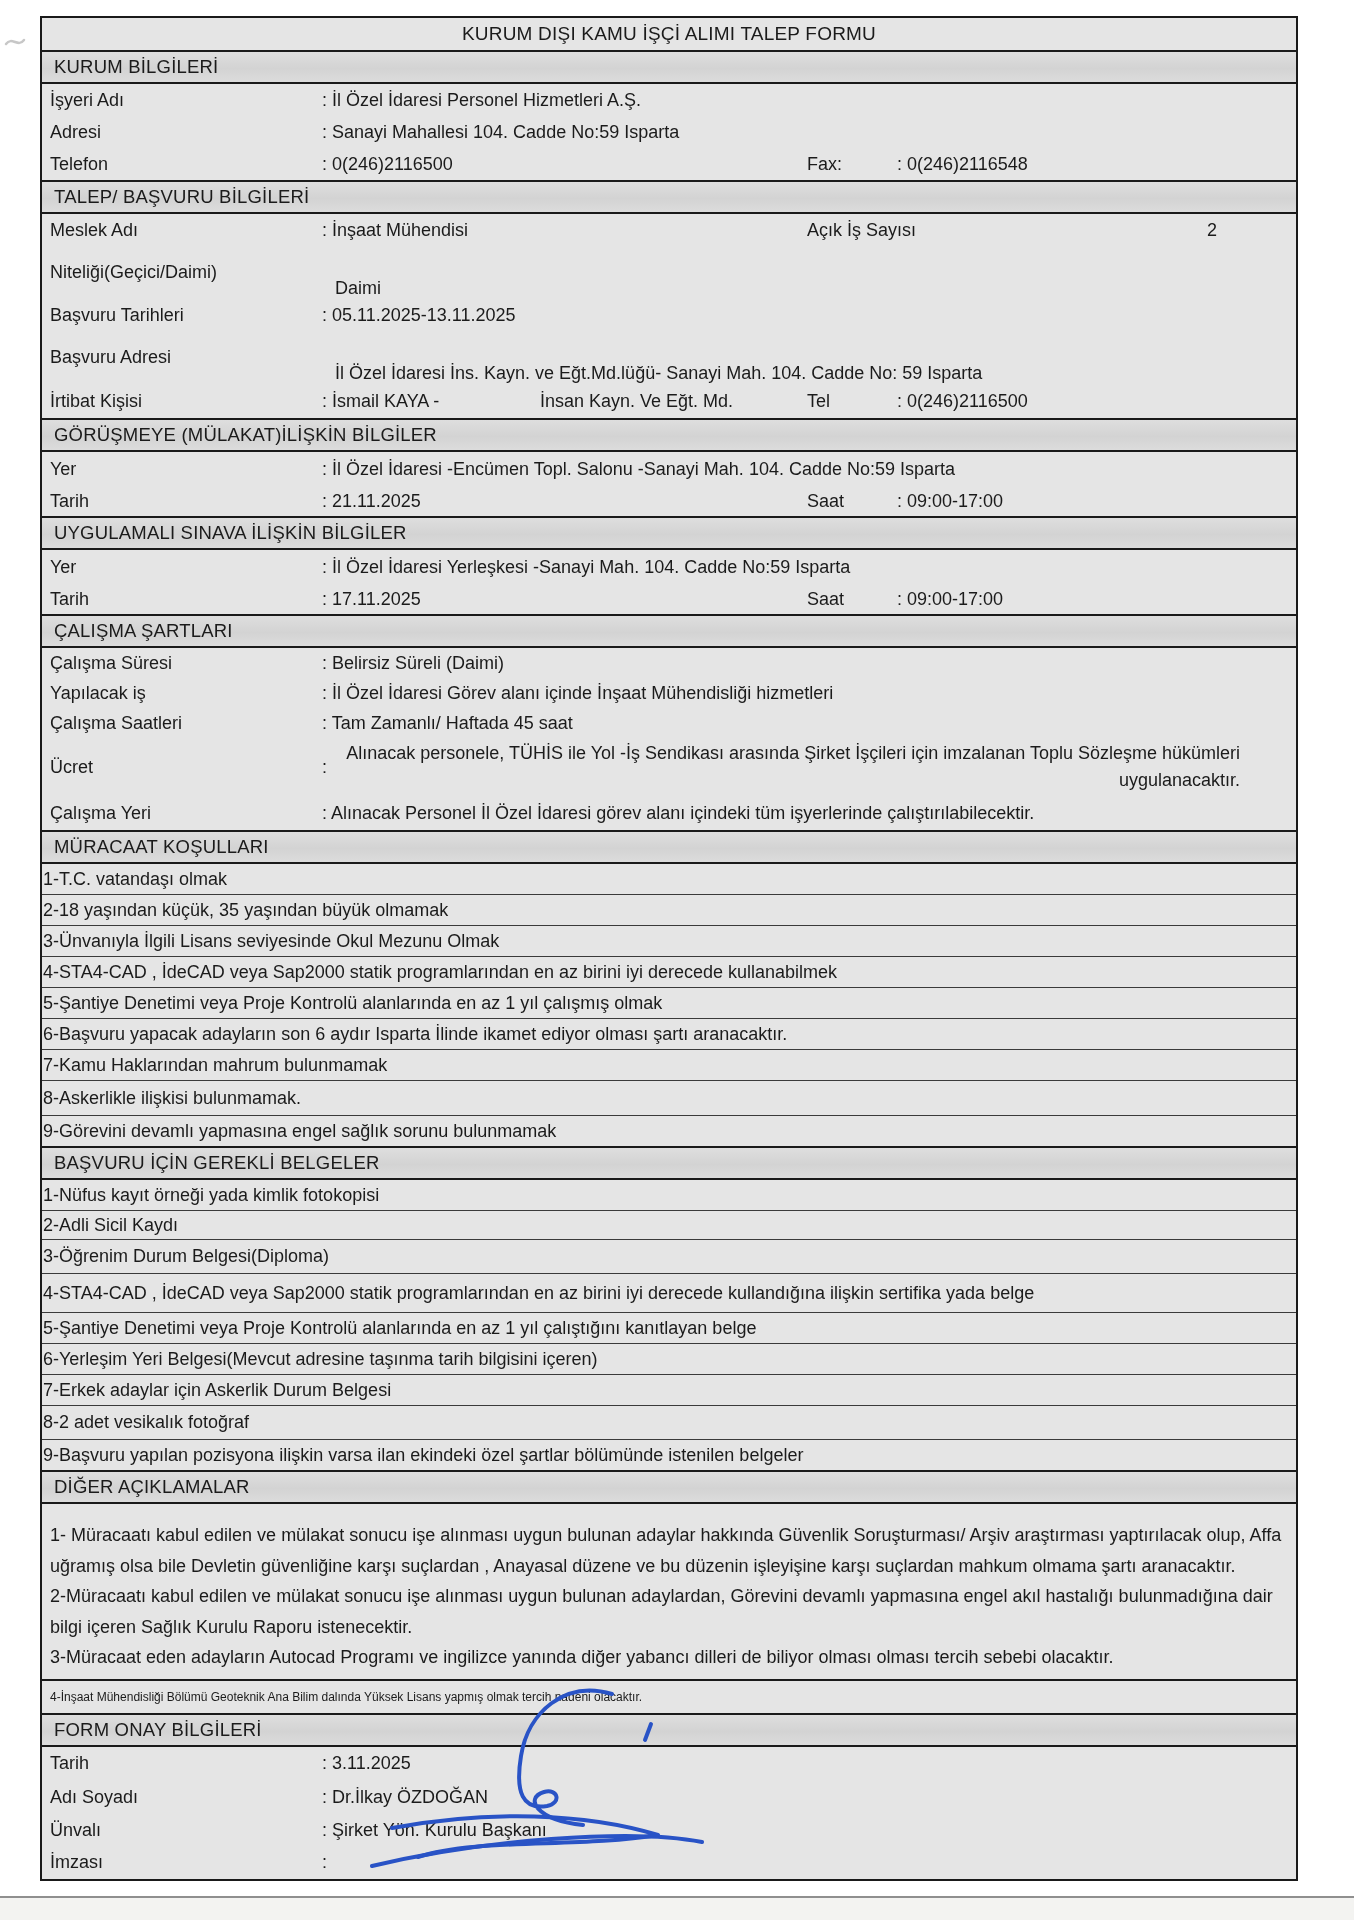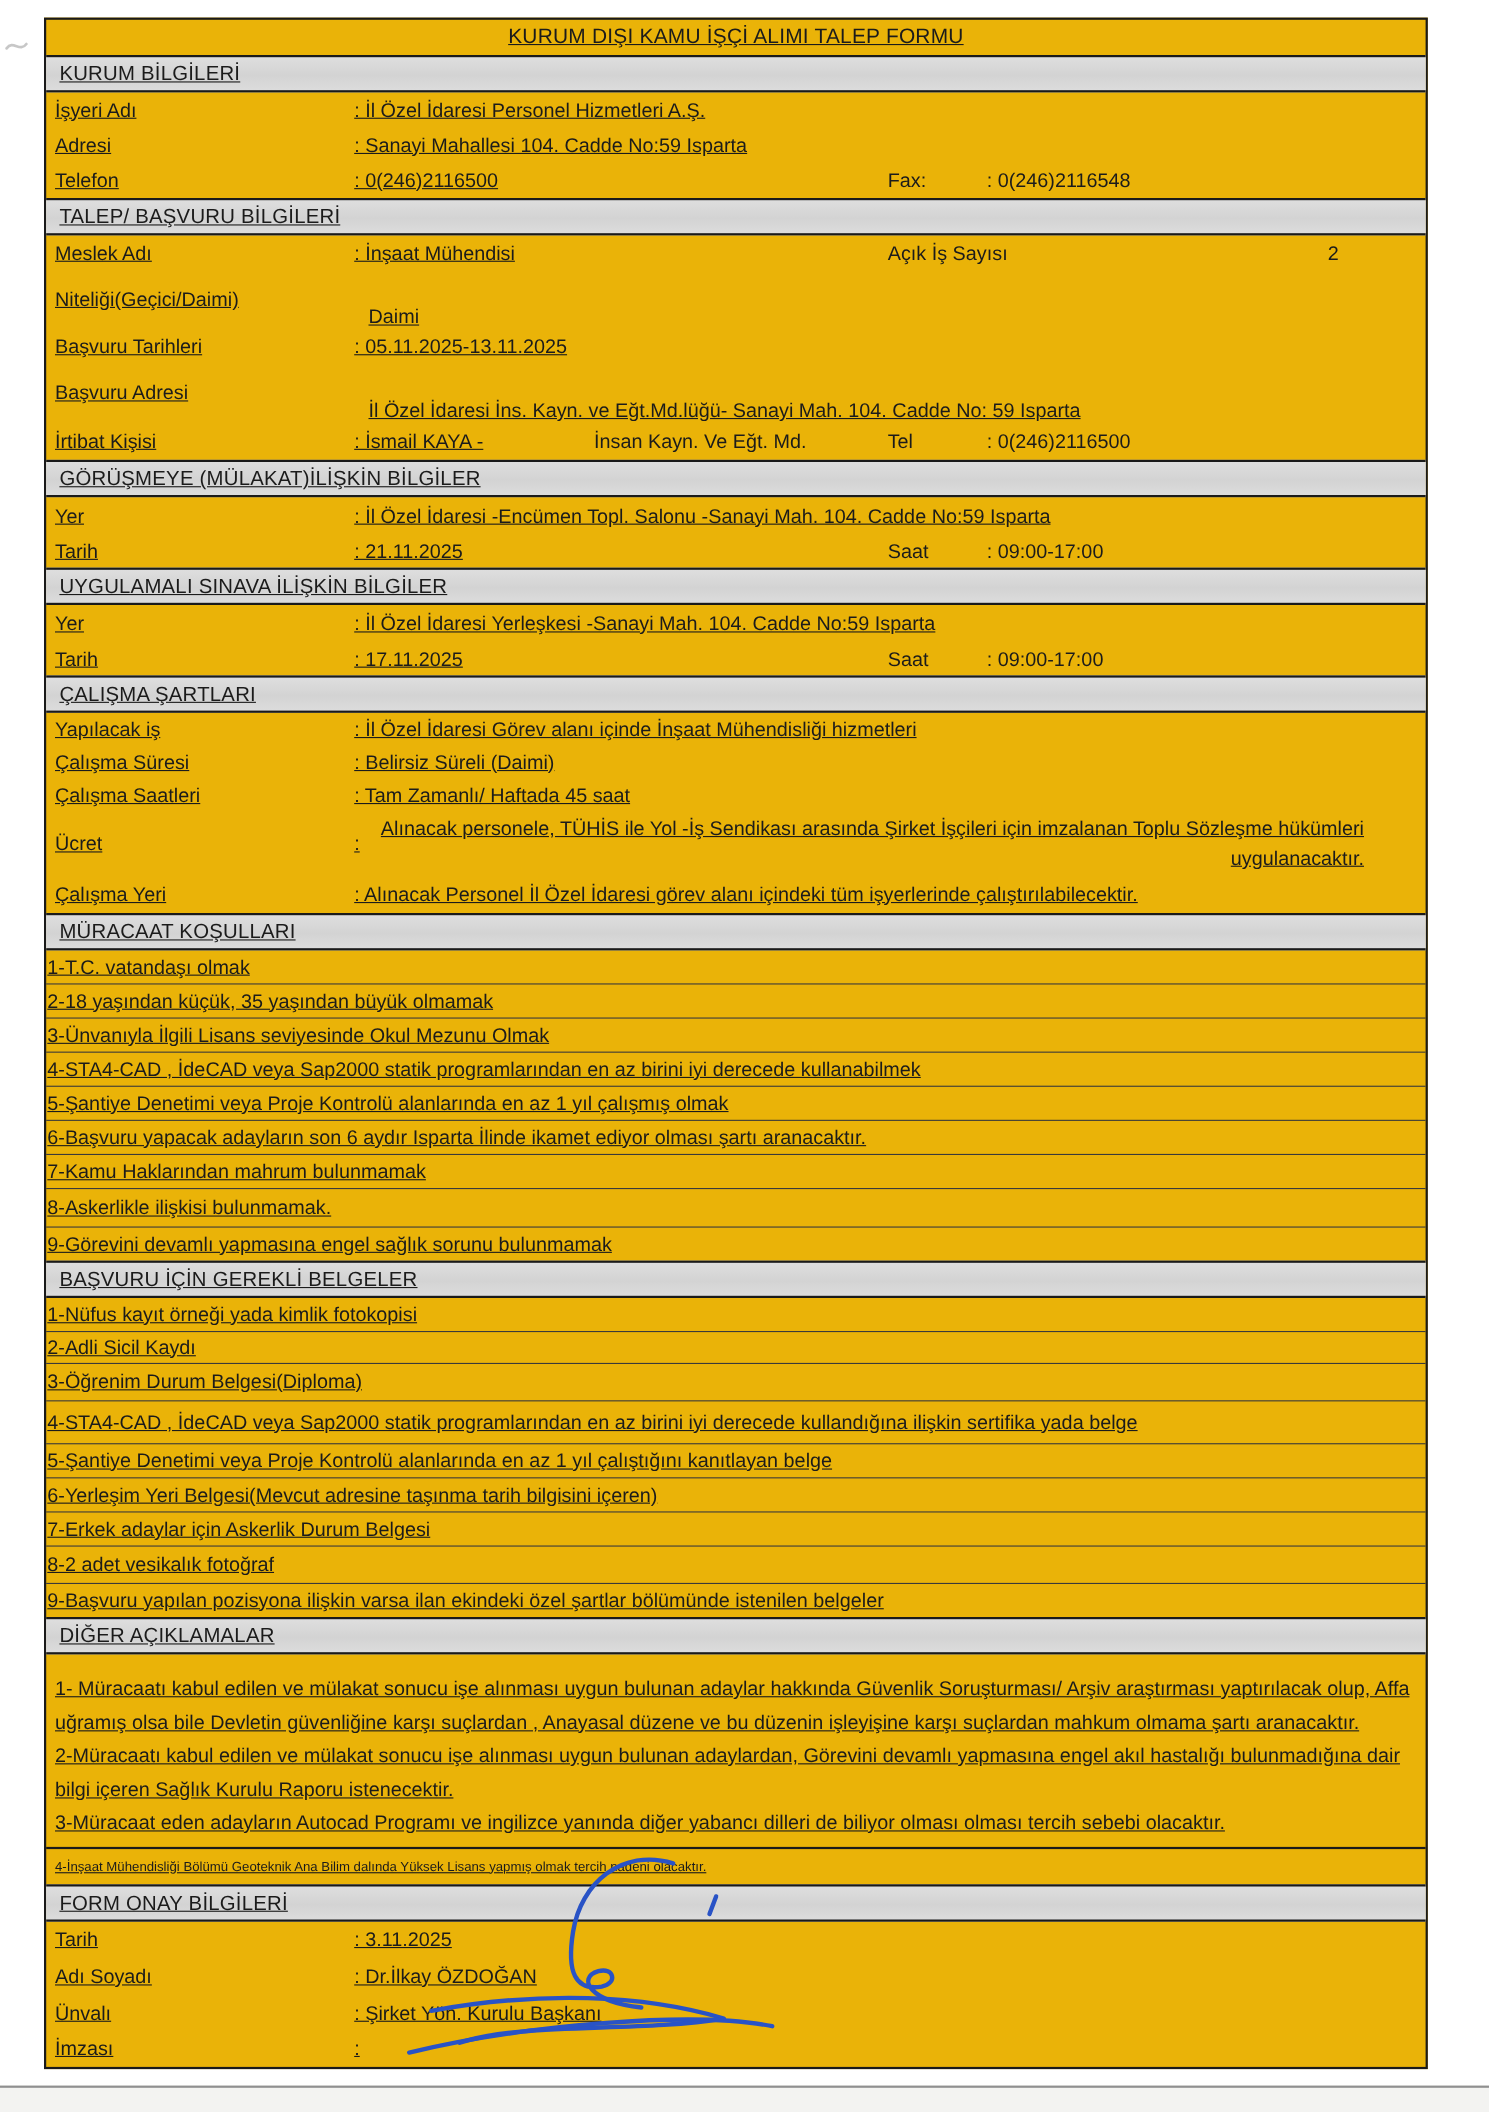--- a/index.html
+++ b/index.html
@@ -2,21 +2,21 @@
 <html><head>
 <meta charset="utf-8">
 <style>
   html,body { margin:0; padding:0; background:#ffffff; }
   .page {
     position:relative; width:1354px; height:1920px; background:#ffffff;
     font-family:"Liberation Sans", sans-serif; color:#1b1b1b; overflow:hidden;
   }
   .form {
     position:absolute; left:40px; top:16px; width:1254px;
-    border:2.5px solid #1a1a1a; background:#eab308;text-decoration:underline;
+    border:2.5px solid #1a1a1a; background:#e5e5e5;
   }
   .title-row {
     height:32px; display:flex; align-items:center; justify-content:center;
     font-size:19px; letter-spacing:0.2px;
   }
   .sec-header {
     height:30px; display:flex; align-items:center;
     padding-left:12px; font-size:18.5px; letter-spacing:0.2px;
     background:#d7d7d7;
     background-image:linear-gradient(180deg,#dedede 0%,#d3d3d3 55%,#dcdcdc 100%);
@@ -128,26 +128,26 @@
     </div>
     <div class="row" style="min-height:30px">
       <div class="lbl">Tarih</div>
       <div class="val">: 17.11.2025</div>
       <span class="mid-lbl">Saat</span>
       <span class="mid-val">: 09:00-17:00</span>
     </div>
 
     <div class="sec-header">ÇALIŞMA ŞARTLARI</div>
     <div class="row" style="min-height:30px">
+      <div class="lbl">Çalışma Süresi</div>
+      <div class="val">: Belirsiz Süreli  (Daimi)</div>
+    </div>
+    <div class="row" style="min-height:30px">
       <div class="lbl">Yapılacak iş</div>
       <div class="val">: İl Özel İdaresi Görev alanı içinde İnşaat Mühendisliği hizmetleri</div>
-    </div>
-    <div class="row" style="min-height:30px">
-      <div class="lbl">Çalışma Süresi</div>
-      <div class="val">: Belirsiz Süreli  (Daimi)</div>
     </div>
     <div class="row" style="min-height:30px">
       <div class="lbl">Çalışma Saatleri</div>
       <div class="val">: Tam Zamanlı/ Haftada  45 saat</div>
     </div>
     <div class="row row-ucret">
       <div class="lbl">Ücret</div>
       <div class="colon">:</div>
       <div class="val">Alınacak personele, TÜHİS ile Yol -İş Sendikası arasında Şirket İşçileri için imzalanan Toplu Sözleşme hükümleri uygulanacaktır.</div>
     </div>

